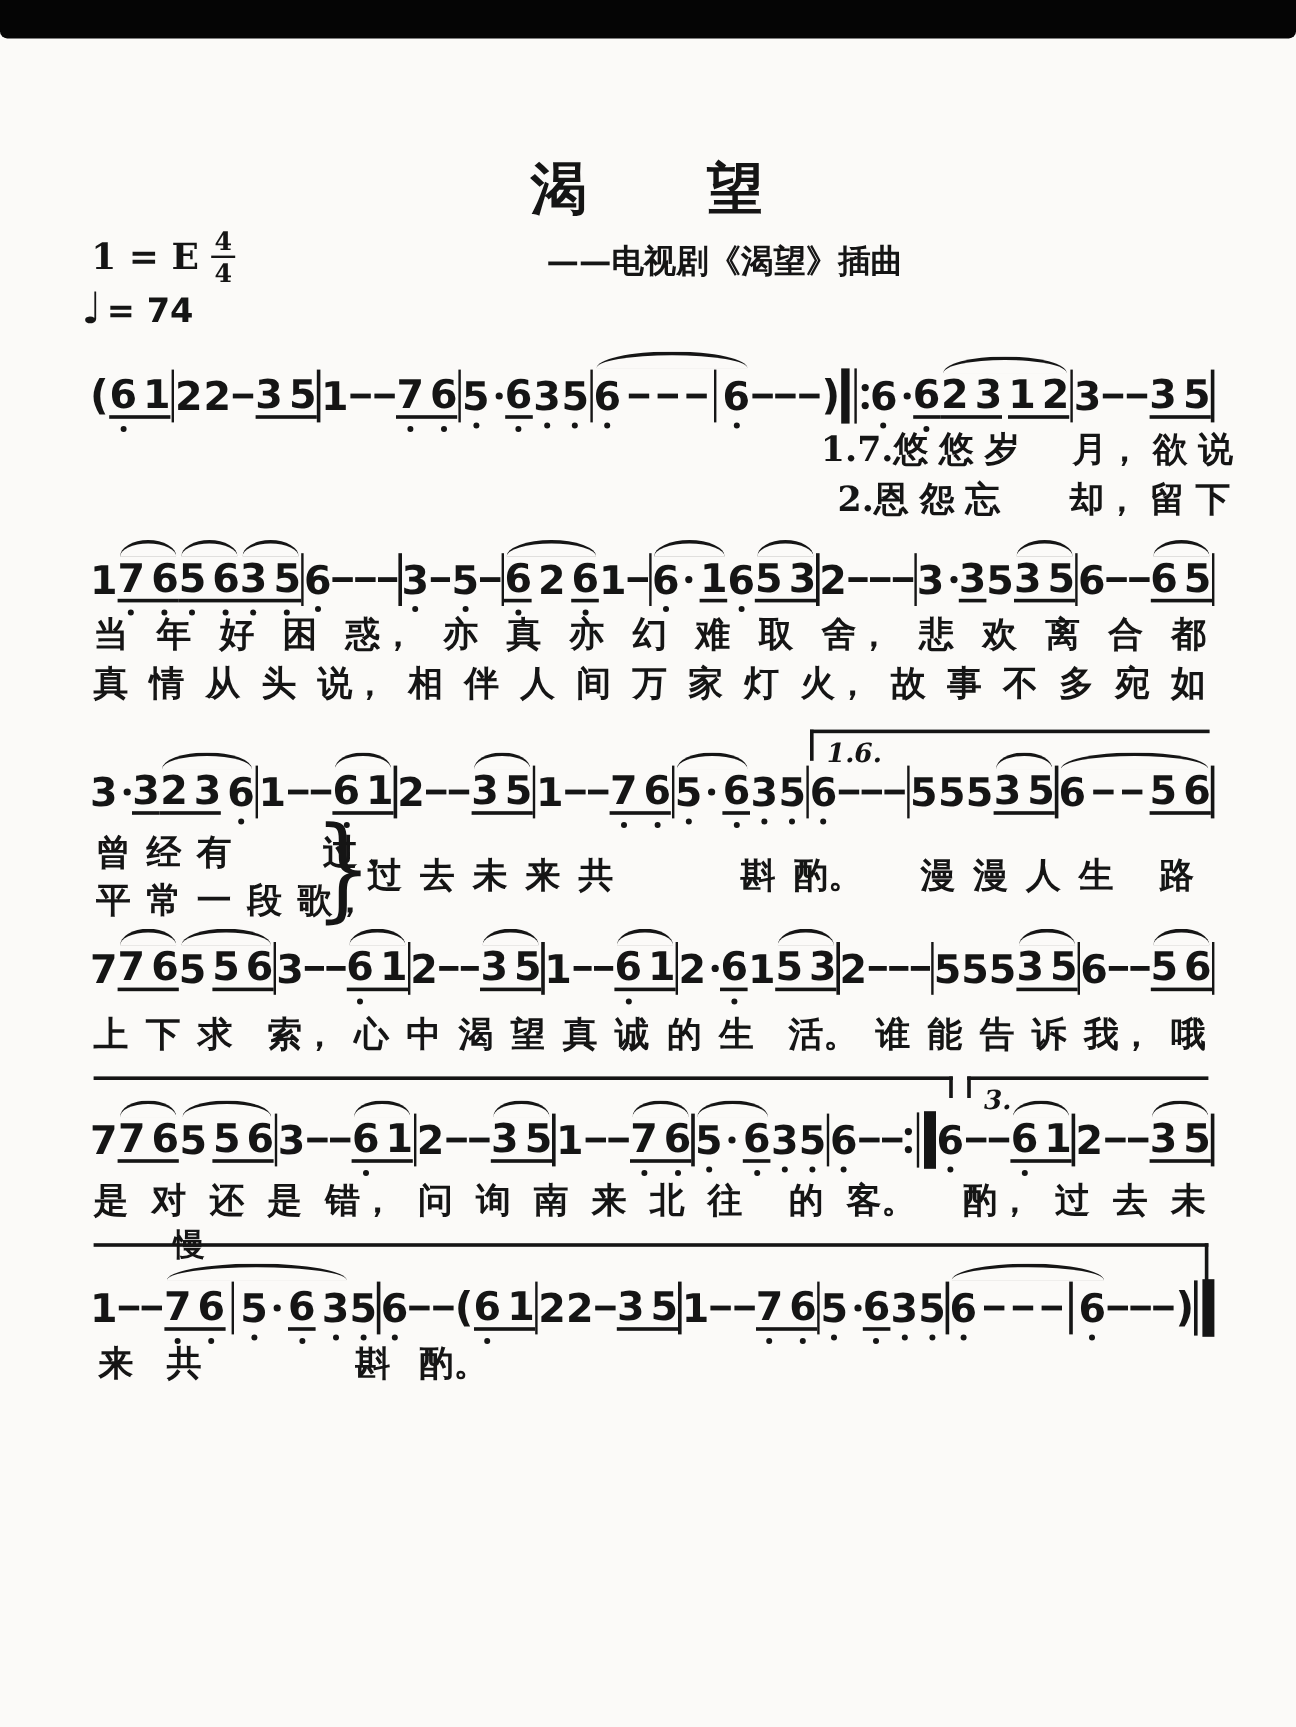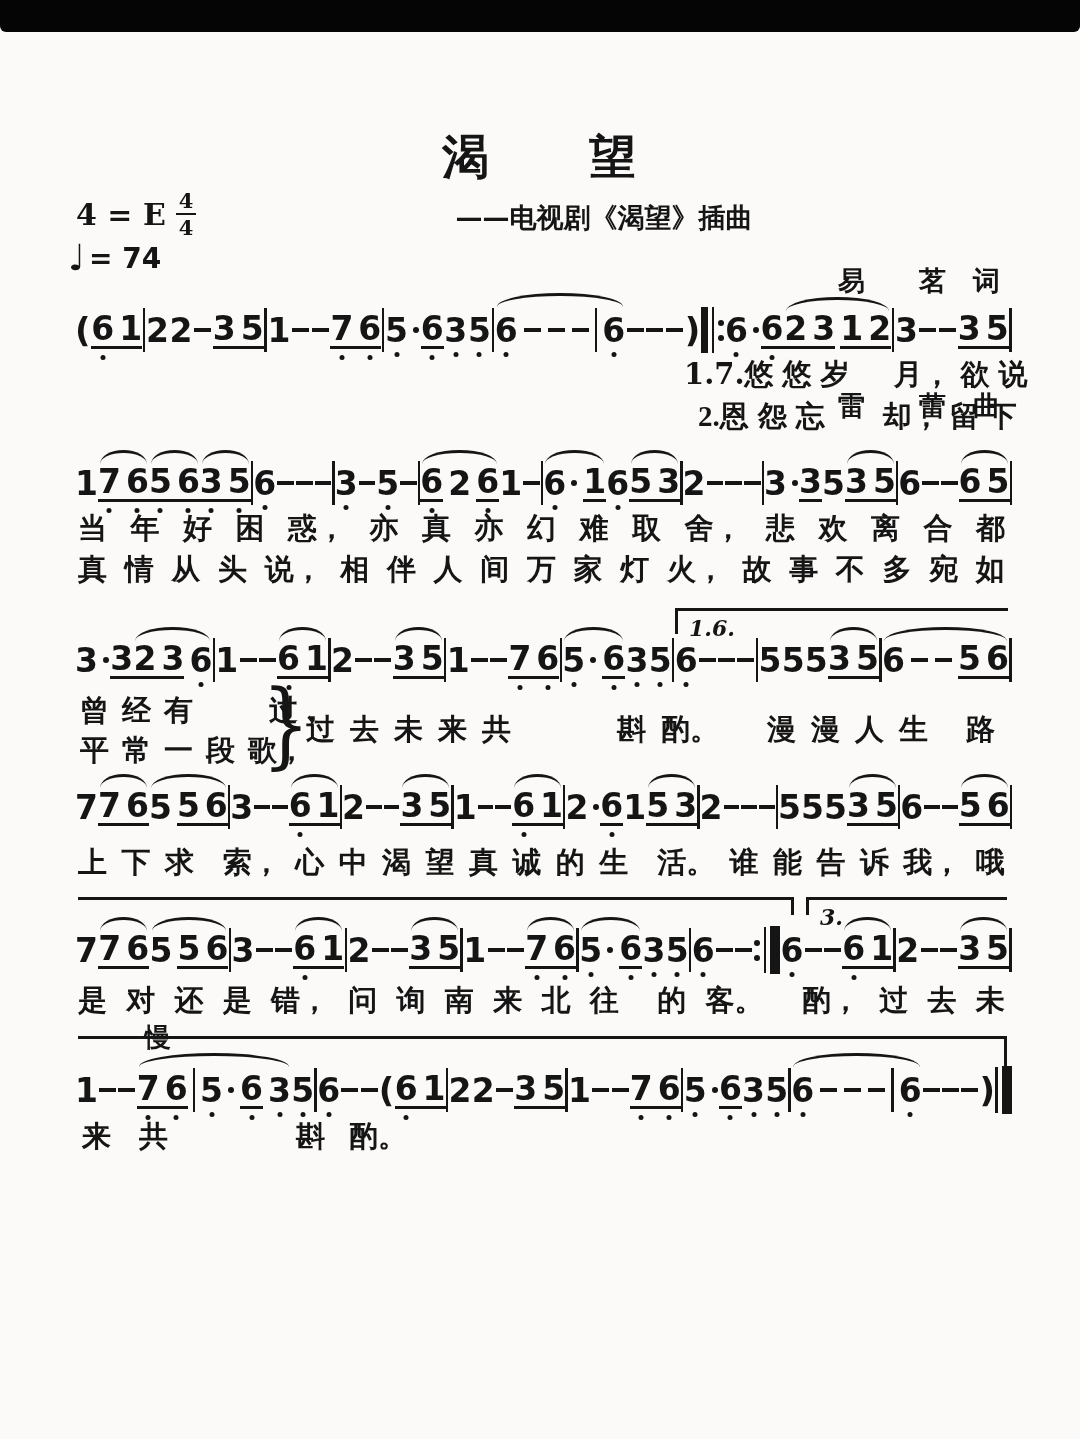--- a/index.html
+++ b/index.html
@@ -63,33 +63,29 @@
 </style>
 </head>
 <body>
 
 <div class="page">
   <div class="topbar"></div>
 
   <div class="title">渴　　望</div>
 
   <div class="keysig">
-    <span>4 = E</span>
+    <span>1 = E</span>
     <span class="frac">
       <span class="num">4</span>
       <span class="den">4</span>
     </span>
   </div>
 
   <div class="subtitle">——电视剧《渴望》插曲</div>
 
-  <div class="credits">
-    <div>易　　茗　词</div>
-    <div>雷　　蕾　曲</div>
-  </div>
 
   <div class="tempo">
     <span class="tnote">♩</span>
     <span>= 74</span>
   </div>
 
   <div id="voltas">
       <div class="volta" style="left: 675px; top: 608px; width: 333px;">
         <span class="tl" style="height: 26px;"></span>
         <span class="vl">1.6.</span>
@@ -584,21 +580,21 @@
   <div id="lyrics">
       <div class="lyr" style="left: 684px; top: 358px; column-gap: 9px;">
         <span class="syl">1.7.悠</span>
         <span class="syl">悠</span>
         <span class="syl">岁</span>
         <span class="spc" style="width: 26px;"></span>
         <span class="syl">月，</span>
         <span class="syl">欲</span>
         <span class="syl">说</span>
       </div>
-      <div class="lyr" style="left: 698px; top: 400px; column-gap: 9px; font-family: Liberation Serif, serif;">
+      <div class="lyr" style="left: 698px; top: 400px; column-gap: 9px;">
         <span class="syl">2.恩</span>
         <span class="syl">怨</span>
         <span class="syl">忘</span>
         <span class="spc" style="width: 40px;"></span>
         <span class="syl">却，</span>
         <span class="syl">留</span>
         <span class="syl">下</span>
       </div>
       <div class="lyr just" style="left: 78px; top: 512px; width: 927px;">
         <span class="syl">当</span>

